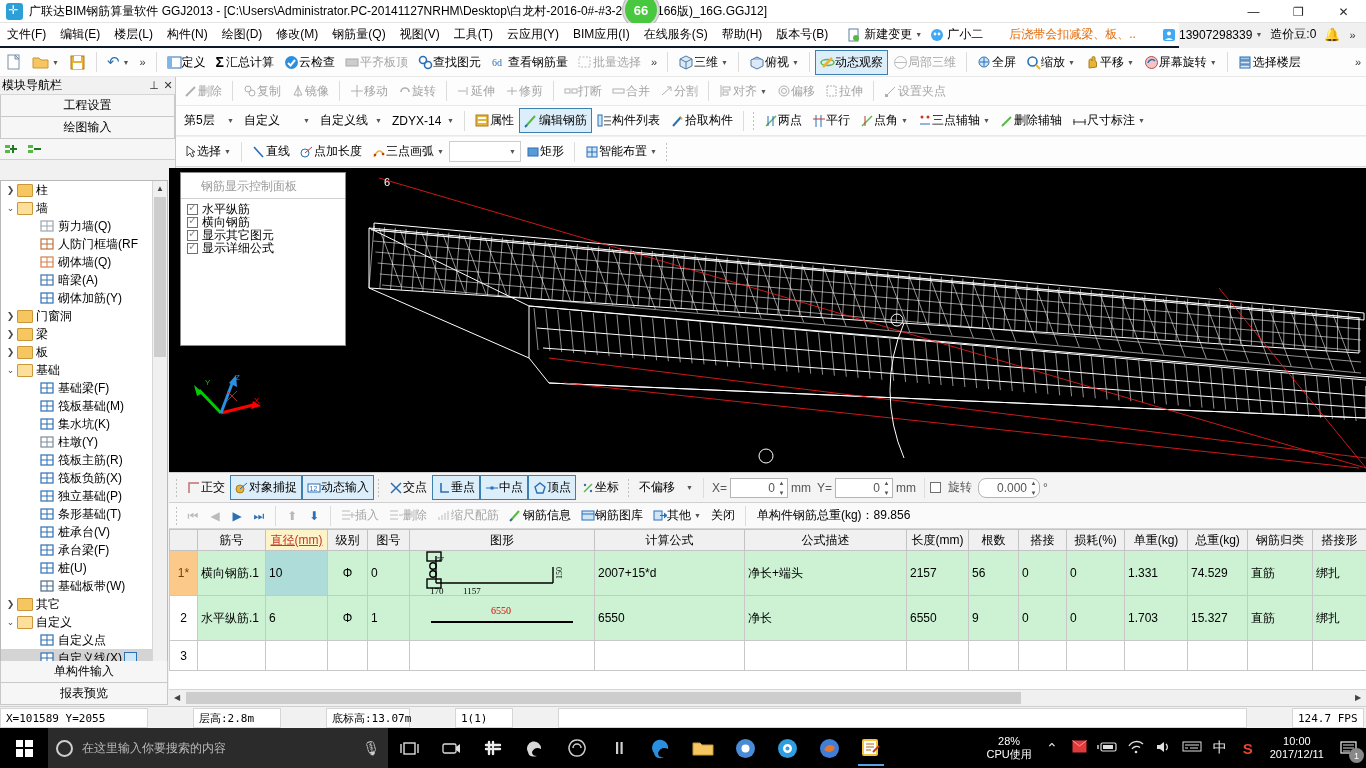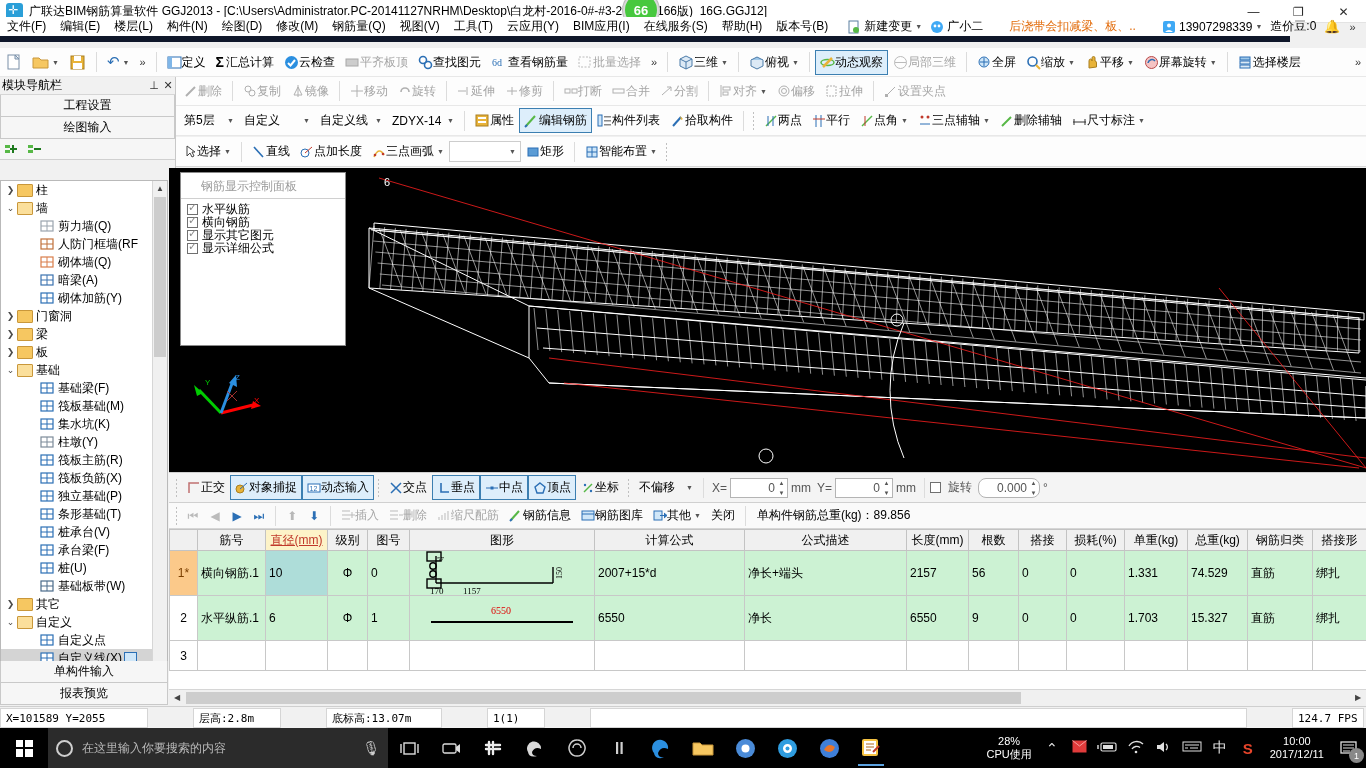--- a/index.html
+++ b/index.html
@@ -37,23 +37,23 @@
   .badge66 {
     position: absolute; left: 623px; top: -8px; width: 36px; height: 36px;
     border-radius: 50%; background: #47c83e; color: #fff;
     display: flex; align-items: center; justify-content: center;
     font-size: 13px; font-weight: bold; border: 2px solid #d9d9d9;
     box-shadow: 0 0 0 1px #bbb;
   }
 
   
   .menubar {
-    position: absolute; left: 0; top: 17px; width: 1290px; height: 25px;
+    position: absolute; left: 0; top: 23px; width: 1179px; height: 25px;
     background: #fff; display: flex; align-items: center;
-    border-bottom: 6px solid #0f172a;
+    border-bottom: 2px solid #0f172a;
   }
   .menu-item { padding: 0 7px; height: 25px; line-height: 25px; font-size: 12px; color: #000; white-space: nowrap; }
   .mb-sep { width: 1px; height: 18px; background: #ddd; margin: 0 4px; }
   .mb-chip {
     display: flex; align-items: center; height: 22px; padding: 0 4px;
     font-size: 12px; white-space: nowrap;
   }
   .mb-promo { color: #e26b0a; font-size: 12px; white-space: nowrap; }
   .ico-sm { width: 14px; height: 14px; margin-right: 3px; flex: none; display:inline-block; }
 
@@ -1308,21 +1308,21 @@
 
   <div class="hscroll">
     <div class="arrow">◀</div>
     <div class="thumb"></div>
     <div class="arrow" style="margin-left:auto;">▶</div>
   </div>
 
   <div class="statusbar">
     <div class="sb-cell" style="width:148px;">X=101589  Y=2055</div>
     <div class="sb-cell" style="width:88px;">层高:2.8m</div>
-    <div class="sb-cell" style="width:116px;">底标高:13.07m</div>
+    <div class="sb-cell" style="width:84px;">底标高:13.07m</div>
     <div class="sb-cell" style="width:58px;">1(1)</div>
     <div class="sb-flex"></div>
     <div class="sb-cell" style="width:72px;">124.7 FPS</div>
   </div>
 
   <div class="taskbar">
     <div class="tb-start">
       <div class="winlogo">
           <i></i>
           <i></i>

